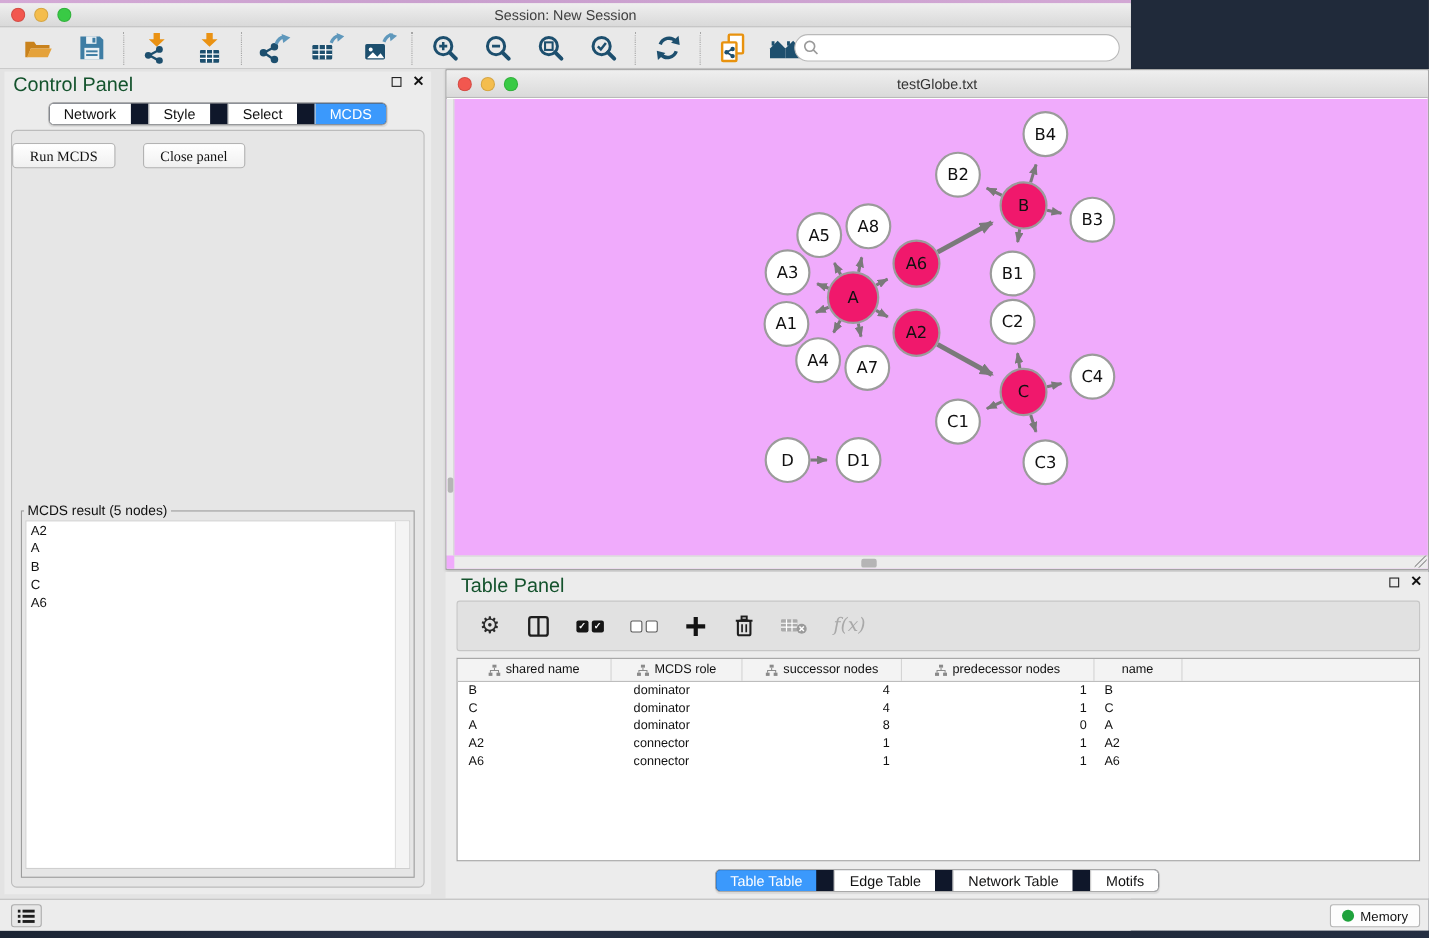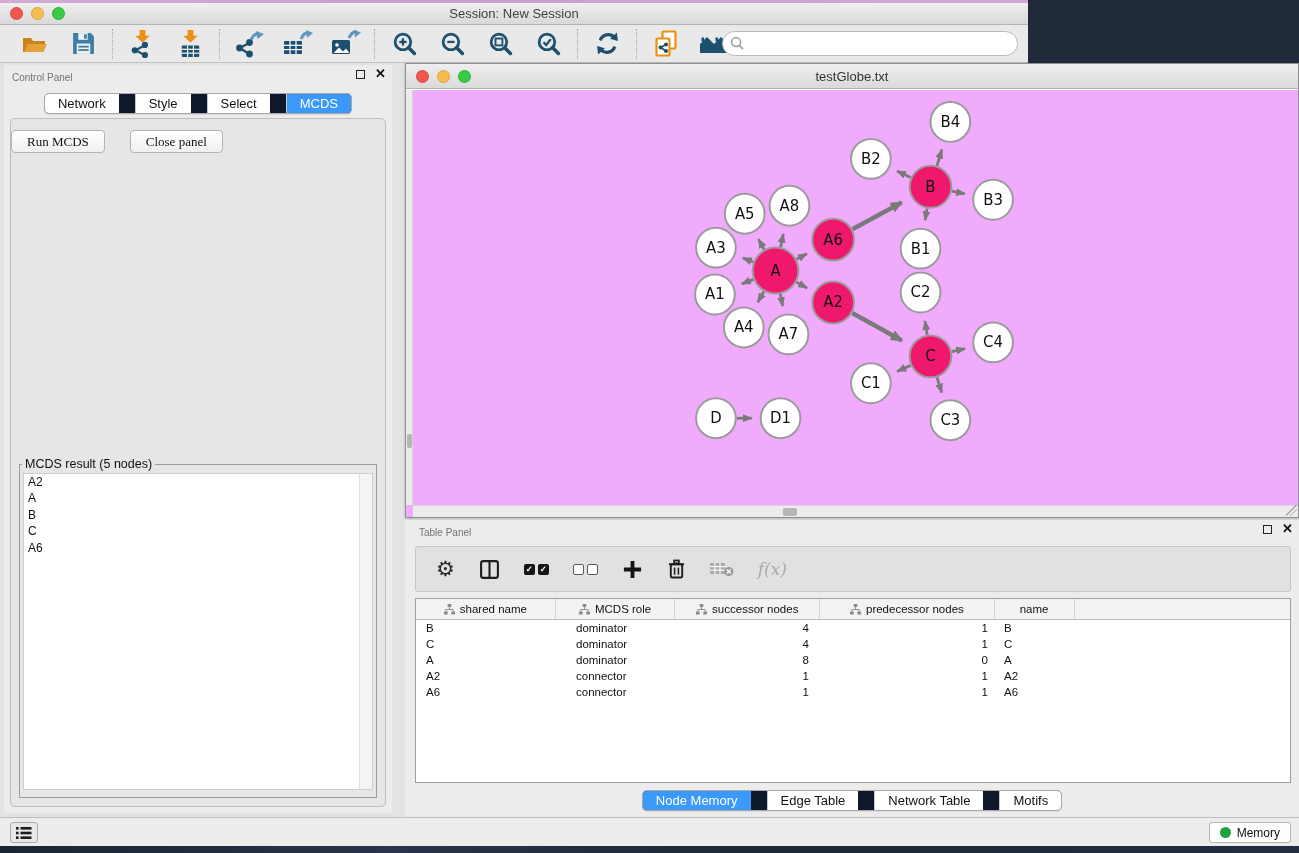--- a/index.html
+++ b/index.html
@@ -26,21 +26,21 @@
   .searchwrap { position:absolute; right:10px; top:6px; width:296px; height:25px; }
   .searchwrap input { width:100%; height:100%; border:1px solid #b9b9b9; border-radius:13px;
         background:#fff; padding-left:28px; font-size:12px; outline:none; }
   .searchwrap svg { position:absolute; left:8px; top:5px; }
 
   .workspace { position:absolute; left:0; top:63px; width:1299px; height:754px; background:#e3e3e3; }
 
   
   .control-panel { position:absolute; left:4px; top:2px; width:388px; height:748px; background:#ececec; }
   .panel-head { position:relative; height:24px; display:flex; align-items:center; padding:0 8px; }
-  .panel-head .ptitle { font-size:10px; color:#737373; }
+  .panel-head .ptitle { font-size:18px; color:#14532d; }
   .panel-icons { position:absolute; right:6px; top:4px; display:flex; gap:10px; align-items:center; }
   .float-box { width:9px; height:9px; border:1.6px solid #222; display:inline-block; background:transparent; }
   .close-x { font-size:13px; font-weight:bold; color:#111; line-height:10px; }
 
   .seg-tabs { display:flex; justify-content:center; margin-top:4px; position:relative; z-index:2; }
   .seg { display:inline-flex; border:1px solid #a9a9a9; border-radius:5px; overflow:hidden; background:#0f172a;
          box-shadow:0 1px 1px rgba(0,0,0,.08);gap:16px; }
   .seg > div { padding:2px 13px; font-size:13px; color:#111; background:#fff; border-left:1px solid #c9c9c9; }
   .seg > div:first-child { border-left:none; }
   .seg > div.active { background:#3b99fc; color:#fff; }
@@ -621,21 +621,21 @@
                 <div class="cell" style="width: 140px; text-align: left; padding-left: 10px; padding-right: 0px;">A6</div>
                 <div class="cell" style="width: 120px; text-align: left; padding-left: 20px; padding-right: 0px;">connector</div>
                 <div class="cell" style="width: 145px; text-align: right; padding-left: 0px; padding-right: 12px;">1</div>
                 <div class="cell" style="width: 175px; text-align: right; padding-left: 0px; padding-right: 8px;">1</div>
                 <div class="cell" style="width: 80px; text-align: left; padding-left: 8px; padding-right: 0px;">A6</div>
               </div>
             </div>
         </div>
         <div class="tp-tabs">
           <div class="seg">
-            <div class="active">Node Memory</div>
+            <div class="active">Table Table</div>
             <div>Edge Table</div>
             <div>Network Table</div>
             <div>Motifs</div>
           </div>
         </div>
       </div>
     </div>
 
     <div class="statusbar">
       <div class="list-btn">

